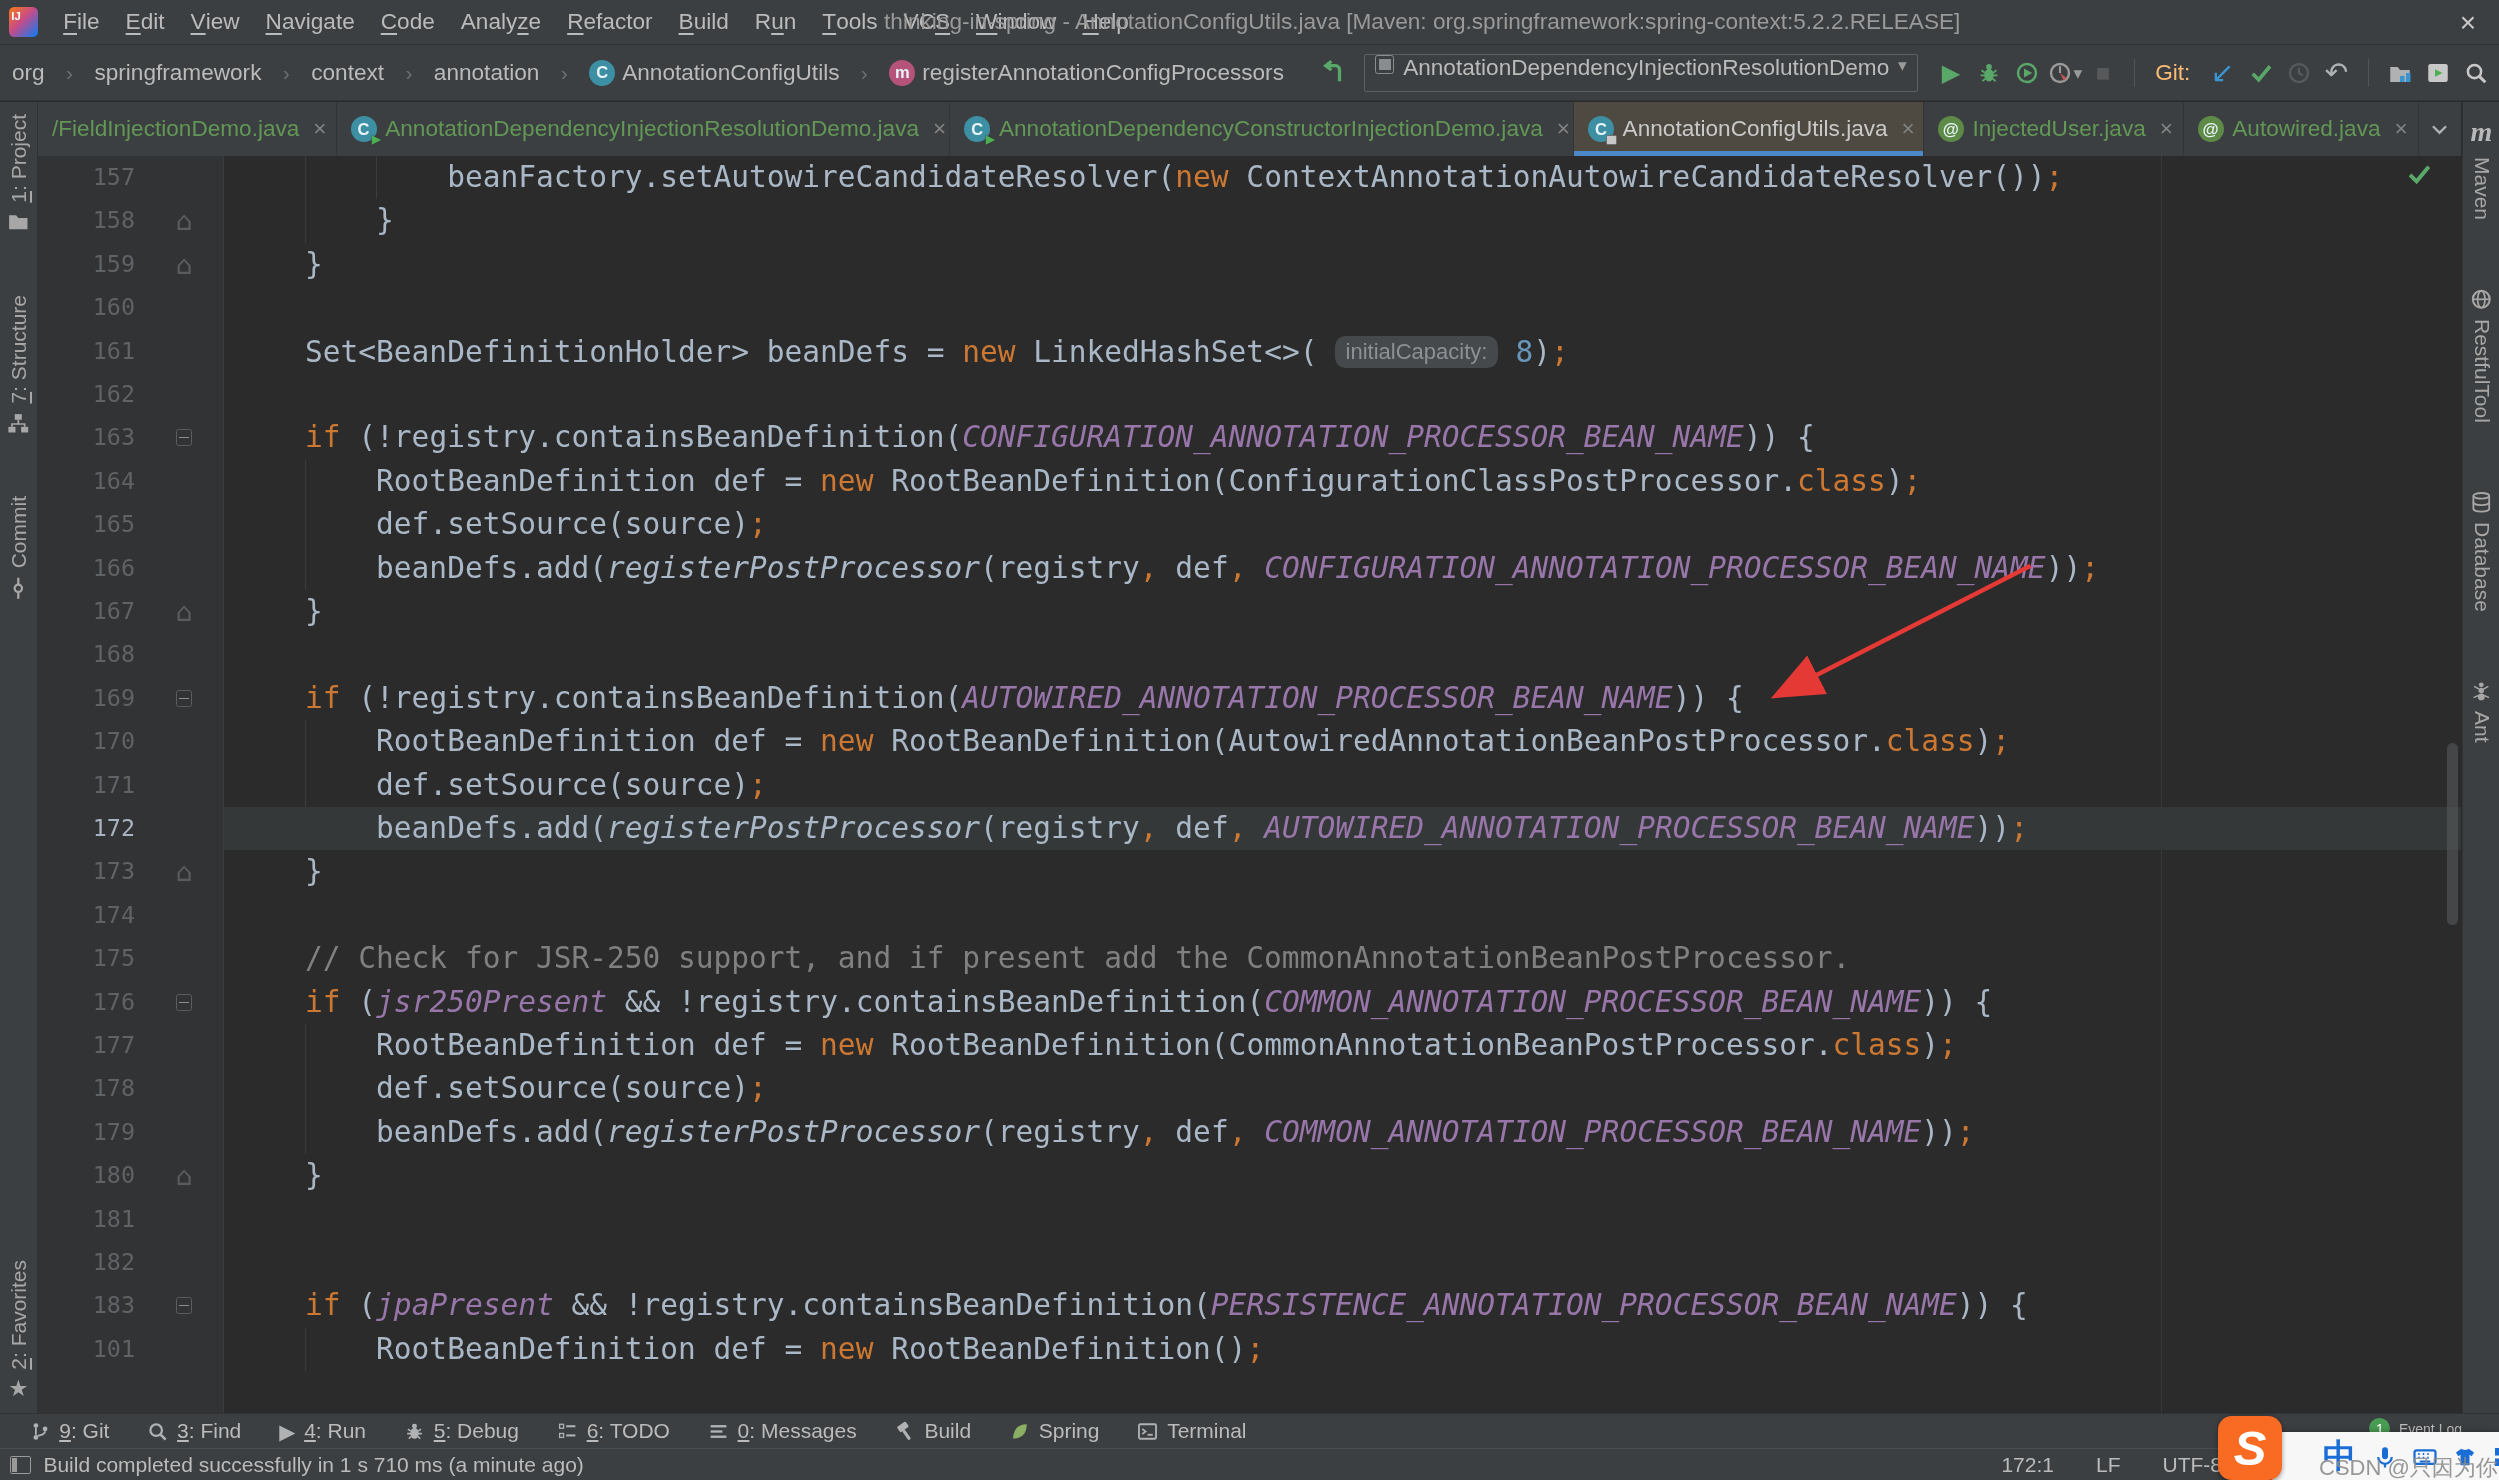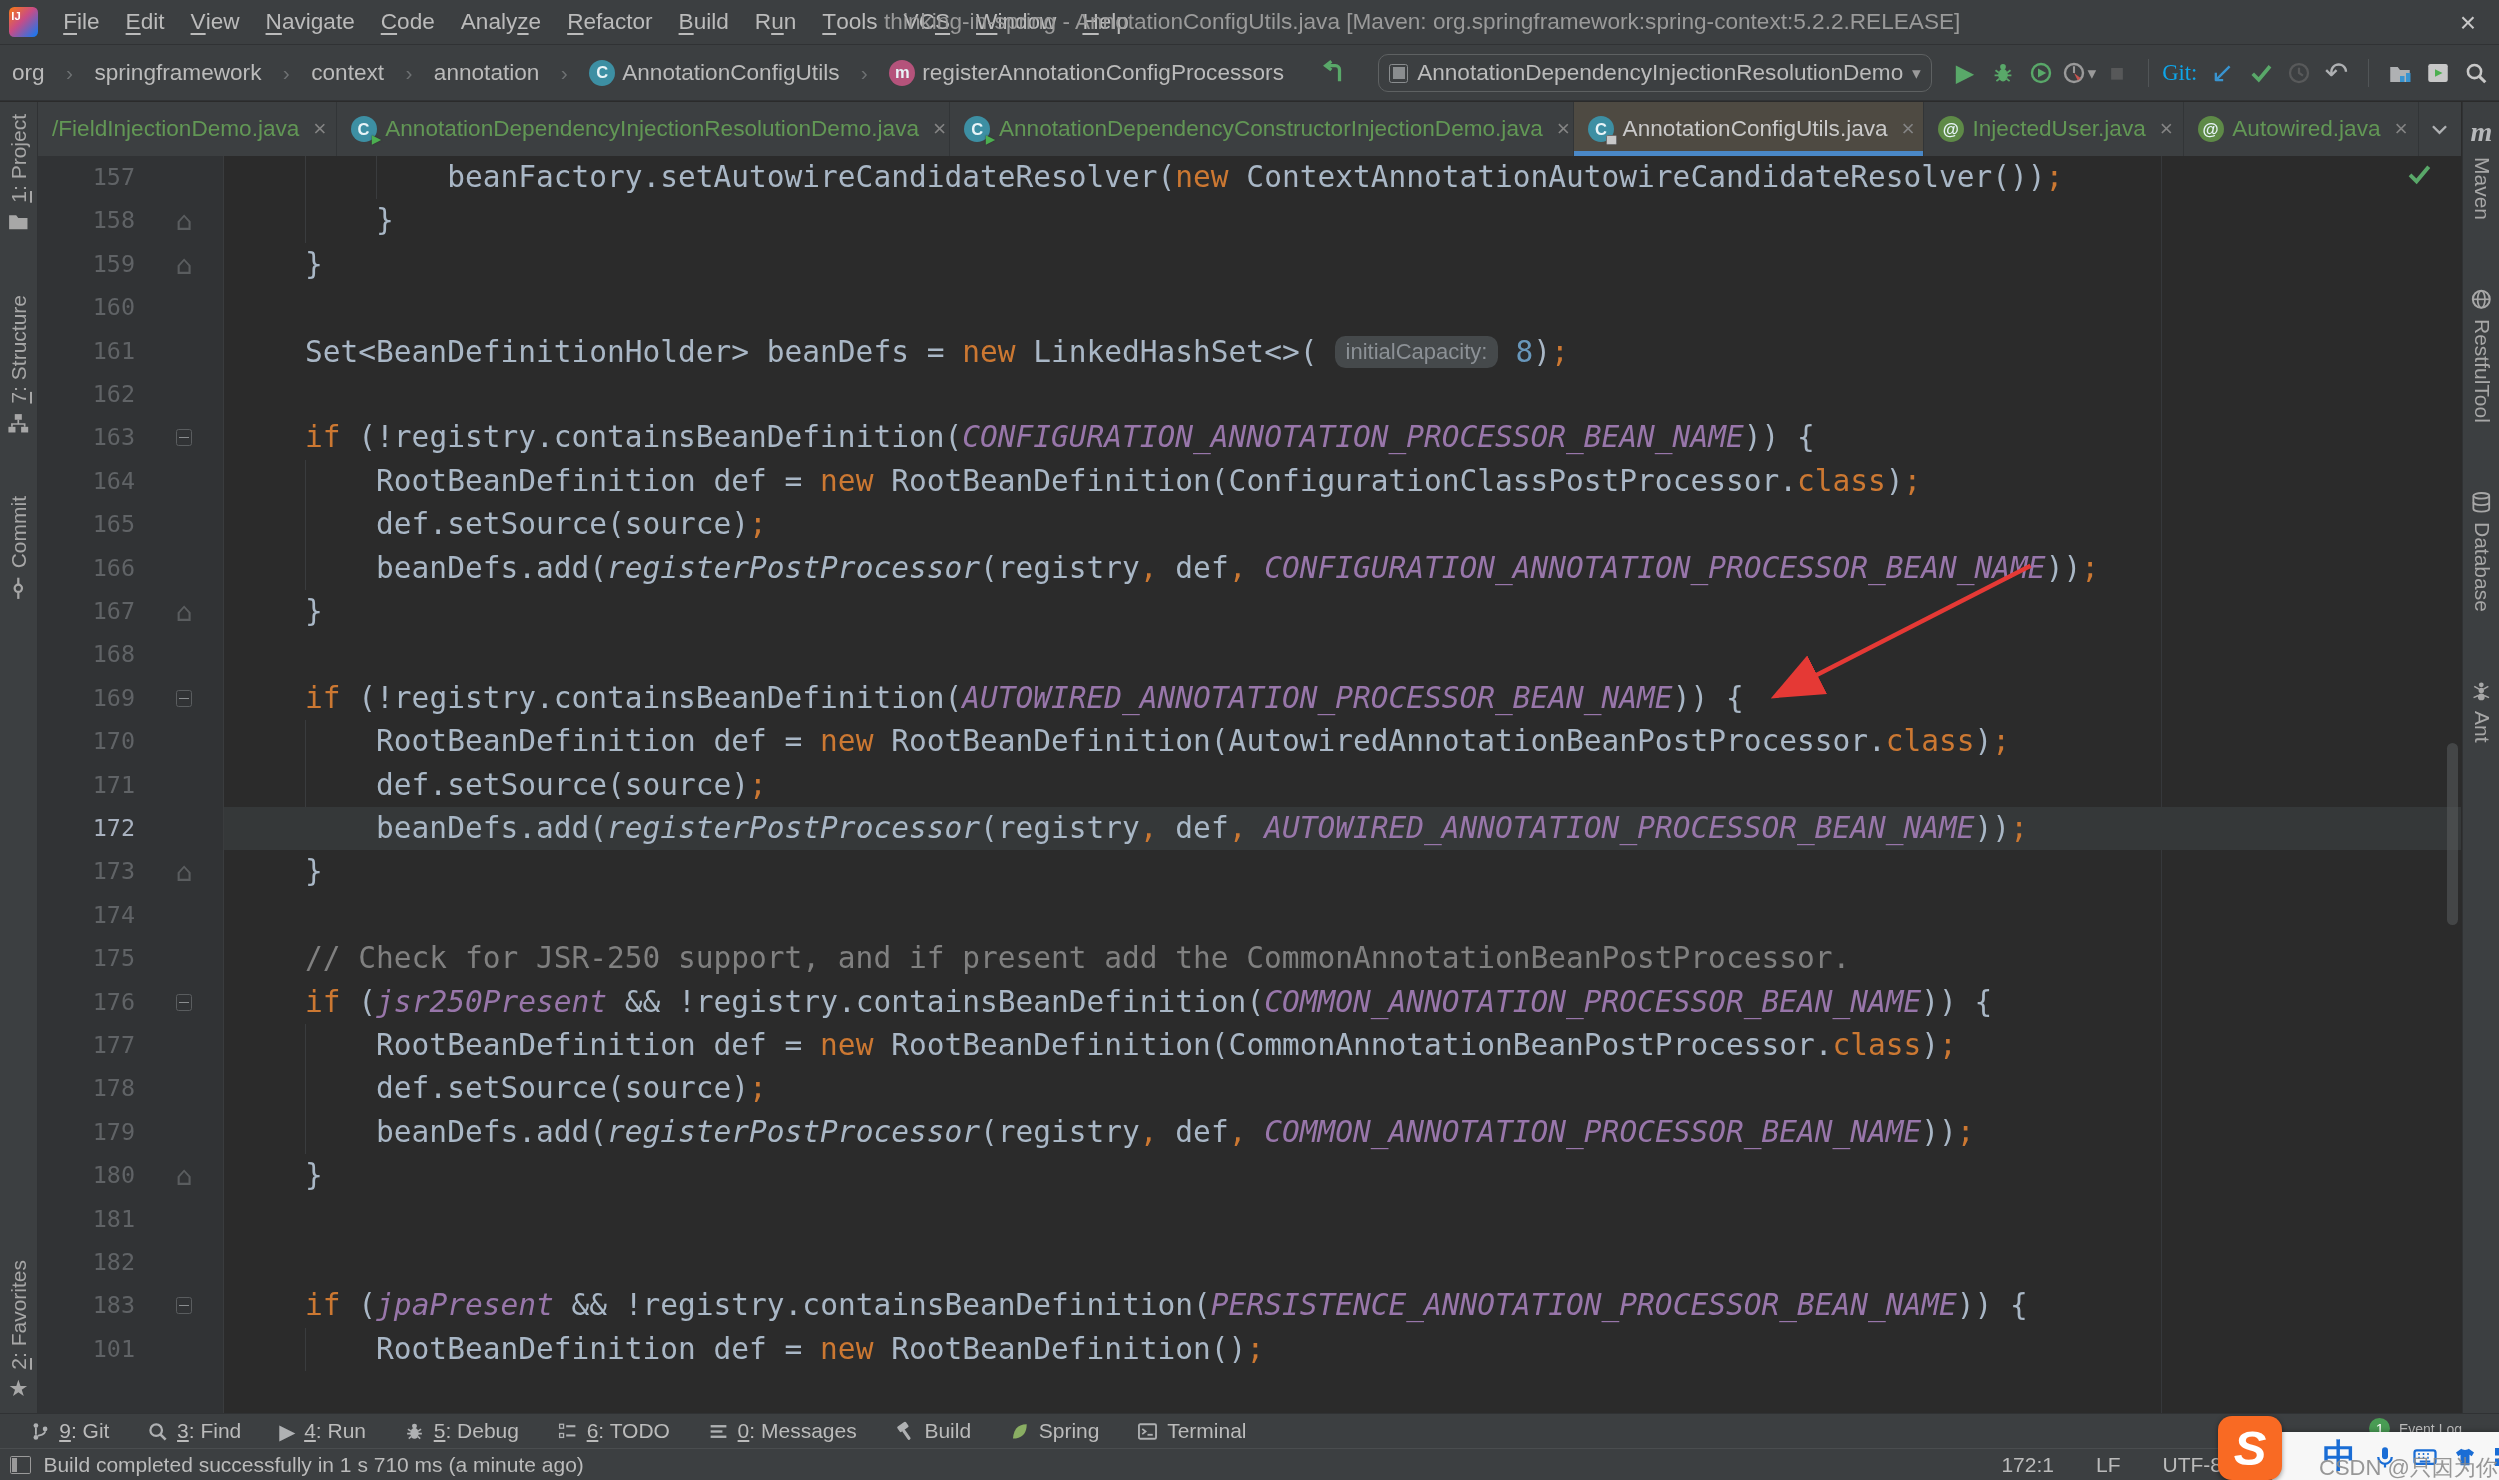--- a/index.html
+++ b/index.html
@@ -23,28 +23,28 @@
   .crumb { color:#BBBBBB; display:flex; align-items:center; gap:7px; }
   .crumb-sep { color:#6E7173; margin:0 10.4px; font-size:21px; }
   .badge-circle { width:26px; height:26px; border-radius:50%; display:inline-flex; align-items:center; justify-content:center; font-size:16.5px; font-weight:bold; color:#E8F4F8; position:relative; flex:0 0 auto; }
   .bc-class { background:#3D8FA3; }
   .bc-method { background:#B5537B; }
   .bc-ann { background:#5E8A47; }
   .bc-runbadge:after { content:"▶"; position:absolute; right:-4.3px; bottom:-3.5px; font-size:11.3px; color:#4CAF50; text-shadow:0 0 1.7px #2B2B2B; }
   .bc-lockbadge:after { content:""; position:absolute; right:-2.6px; bottom:-2.6px; width:8.7px; height:7.8px; background:#C8C8C8; border:1.7px solid #6E6E6E; border-radius:1.7px; }
   .hook-arrow { margin-left:36px; }
   .nav-right { position:absolute; right:5.2px; top:0; height:56px; display:flex; align-items:center; gap:5.2px; }
-  .runcfg-box { height:38px; border:0.9px solid #5E6162; border-radius:10px; display:flex; align-items:center; gap:8.7px; padding:0 10.4px; margin-right:8.7px; }
+  .runcfg-box { height:38px; border:0.9px solid #5E6162; border-radius:2px; display:flex; align-items:flex-start; gap:8.7px; padding:0 10.4px; margin-right:8.7px; }
   .runcfg-icon { width:19px; height:19px; border:1.7px solid #8A8D8F; border-radius:2.6px; position:relative; }
   .runcfg-icon:after { content:""; position:absolute; left:2.6px; top:2.6px; right:2.6px; bottom:2.6px; background:#8A8D8F; }
   .runcfg-label { color:#BBBBBB; font-size:22.6px; white-space:nowrap; }
   .caret { color:#9A9A9A; font-size:17.4px; }
   .tbtn { width:38px; height:38px; display:flex; align-items:center; justify-content:center; font-size:24px; position:relative; }
   .tdivider { width:0.9px; height:28px; background:#515557; margin:0 7px; }
-  .git-label { color:#0ea5e9; font-size:22.6px; margin:0 1px;font-family:Liberation Serif, serif; }
+  .git-label { color:#fdba74; font-size:22.6px; margin:0 8px; }
   .icn svg { display:block; }
 
   
   .tabbar { position:absolute; left:38px; top:102px; width:2423px; height:54px; background:#3C3F41; display:flex; align-items:stretch; }
   .tab { display:flex; align-items:center; gap:8.7px; padding:0 14px; font-size:22.6px; border-right:0.9px solid #323537; position:relative; white-space:nowrap; overflow:hidden; }
   .tab.green { color:#629755; }
   .tab.active { background:#4E4A42; color:#C9C9C9; }
   .tab.active:after { content:""; position:absolute; left:0; right:0; bottom:0; height:5.2px; background:#4A88C7; }
   .tab .close { color:#848484; font-size:22.6px; margin-left:5.2px; }
   .tab-chevron { margin-left:auto; width:43px; display:flex; align-items:center; justify-content:center; color:#AFB1B3; }

